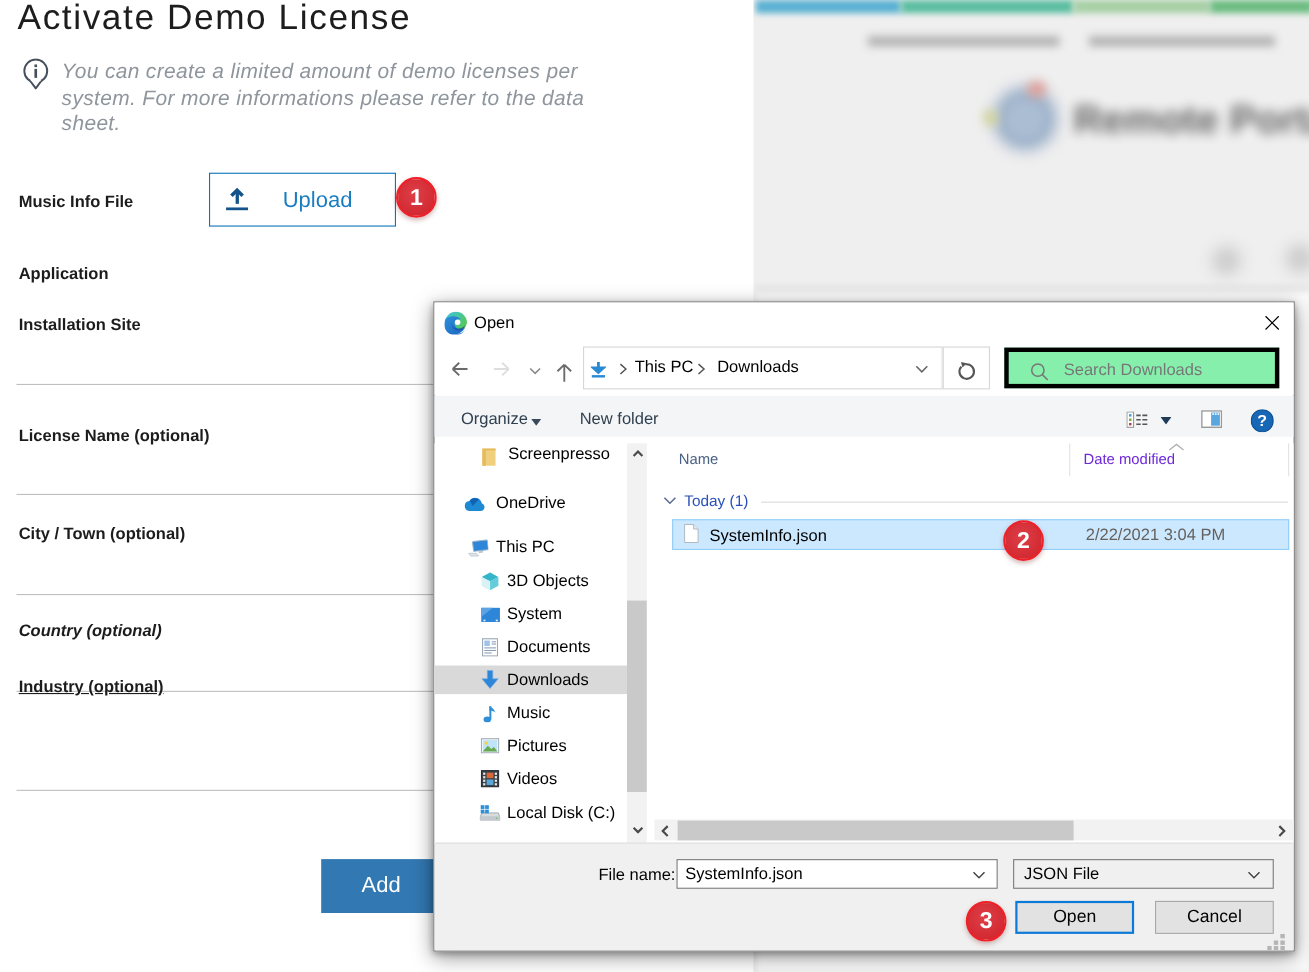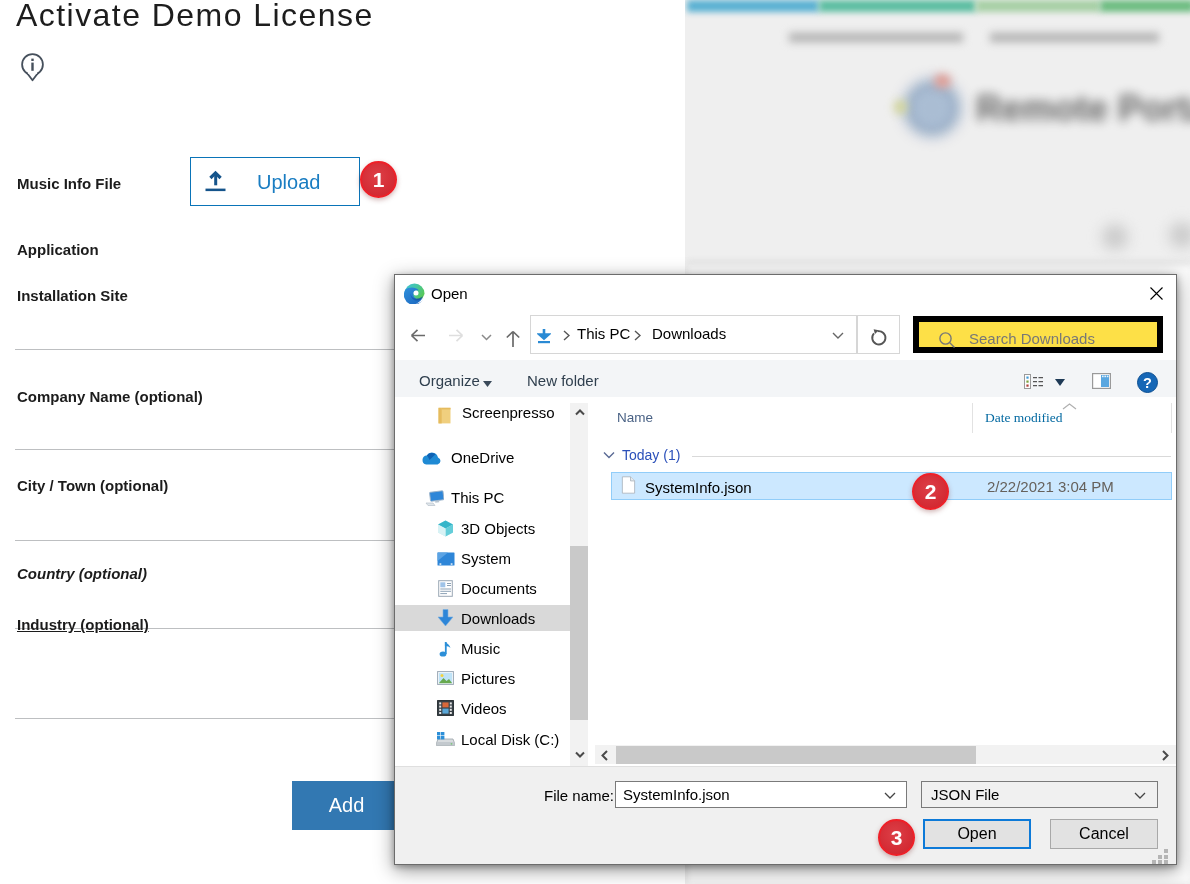--- a/index.html
+++ b/index.html
@@ -63,36 +63,37 @@
 
   <div id="form" class="abs">
     <div id="h1" class="abs">Activate Demo License</div>
     <svg class="abs note-icon" width="24" height="30" viewBox="0 0 24 30">
       <circle cx="11.5" cy="11.5" r="10.4" fill="none" stroke="#46505c" stroke-width="1.8"></circle>
       <path d="M6.2 20.2 L11.5 27.3 L16.8 20.2" fill="#fff" stroke="#46505c" stroke-width="1.8" stroke-linejoin="round"></path>
       <rect x="7" y="18.2" width="9" height="2.6" fill="#fff"></rect>
       <rect x="10.3" y="9.6" width="2.4" height="8.2" fill="#46505c"></rect>
       <rect x="10.3" y="5.6" width="2.4" height="2.4" fill="#46505c"></rect>
     </svg>
+    <div class="note-text abs">You can create a limited amount of demo licenses per<br>system. For more informations please refer to the data<br>sheet.</div>
 
     <div class="flabel abs" style="left:17px;top:175px;">Music Info File</div>
     <div id="upl" class="abs">
       <svg style="position:absolute;left:14px;top:12px;" width="21" height="22" viewBox="0 0 21 22">
         <rect x="9.2" y="5" width="3" height="10.3" fill="#15548b"></rect>
         <path d="M5.4 8 L10.5 2.9 L15.6 8" fill="none" stroke="#15548b" stroke-width="3.2" stroke-linejoin="miter"></path>
         <rect x="0.5" y="18.6" width="20" height="2.5" fill="#15548b"></rect>
       </svg>
       <div class="txt">Upload</div>
     </div>
     <div id="badge1" class="badge abs">1</div>
 
     <div class="flabel abs" style="left:17px;top:241px;">Application</div>
     <div class="flabel abs" style="left:17px;top:287px;">Installation Site</div>
     <div class="fline abs" style="top:349px;"></div>
-    <div class="flabel abs" style="left:17px;top:388px;">Company Name (optional)</div>
+    <div class="flabel abs" style="left:17px;top:388px;">License Name (optional)</div>
     <div class="fline abs" style="top:449px;"></div>
     <div class="flabel abs" style="left:17px;top:477px;">City / Town (optional)</div>
     <div class="fline abs" style="top:540px;"></div>
     <div class="flabel abs" style="left:17px;top:565px;font-style:italic;">Country (optional)</div>
     <div class="fline abs" style="top:628px;"></div>
     <div class="flabel abs" style="left:17px;top:616px;text-decoration:underline;">Industry (optional)</div>
     <div class="fline abs" style="top:718px;"></div>
     <div id="addbtn" class="abs">Add</div>
   </div>
 
@@ -163,21 +164,21 @@
         </svg>
       </div>
 
       <div class="din" style="left:462px;top:2px;width:43px;height:39px;border:1px solid #d6d6d6;border-left:1px solid #d6d6d6;background:#fff;">
         <svg class="din" style="left:11px;top:12px;" width="20" height="20" viewBox="0 0 20 20">
           <path d="M8.6 3.3 A6.6 6.6 0 1 1 5.0 5.3" stroke="#555" stroke-width="1.9" fill="none"></path>
           <path d="M4.6 1.2 L9.8 2.2 L6.0 6.1 Z" fill="#555"></path>
         </svg>
       </div>
 
-      <div class="din" style="left:518px;top:3px;width:250px;height:37px;border:6px solid #000000;background:#fde047;">
+      <div class="din" style="left:518px;top:3px;width:250px;height:37px;border:4px solid #000000;background:#86efac;">
         <svg class="din" style="left:19px;top:9px;" width="18" height="18" viewBox="0 0 18 18">
           <circle cx="7.5" cy="7.5" r="5.6" stroke="#777" stroke-width="1.4" fill="none"></circle>
           <path d="M11.8 11.8 L16.5 16.5" stroke="#777" stroke-width="1.4"></path>
         </svg>
         <div class="din" style="left:50px;top:8px;color:#777;">Search Downloads</div>
       </div>
     </div>
 
     <div class="din" id="cmdbar" style="left:0;top:85px;width:781px;height:37px;background:#f3f5f7;">
       <div class="din" style="left:24px;top:12px;color:#30404f;">Organize</div>
@@ -318,21 +319,21 @@
       <svg class="din" style="left:5px;top:348px;" width="10" height="7" viewBox="0 0 10 7">
         <path d="M1 1.5 L5 5.5 L9 1.5" stroke="#4a4a4a" stroke-width="2" fill="none"></path>
       </svg>
     </div>
 
     <div class="din" id="list" style="left:193px;top:128px;width:588px;height:364px;background:#fff;">
       <div class="din" style="left:29px;top:7px;color:#4a6285;font-size:13.5px;">Name</div>
       <svg class="din" style="left:474px;top:0px;" width="15" height="7" viewBox="0 0 15 7">
         <path d="M1 6 L7.5 1 L14 6" stroke="#b0b0b0" stroke-width="1.2" fill="none"></path>
       </svg>
-      <div class="din" style="left:397px;top:7px;color:#0369a1;font-size:13.5px;font-family:Liberation Serif, serif;">Date modified</div>
+      <div class="din" style="left:397px;top:7px;color:#6d28d9;font-size:13.5px;">Date modified</div>
       <div class="din" style="left:384px;top:0;width:1px;height:30px;background:#e2e2e2;"></div>
       <div class="din" style="left:583px;top:0;width:1px;height:30px;background:#e2e2e2;"></div>
 
       <svg class="din" style="left:15px;top:48px;" width="12" height="8" viewBox="0 0 12 8">
         <path d="M1 1.5 L6 6.5 L11 1.5" stroke="#5a6a95" stroke-width="1.4" fill="none"></path>
       </svg>
       <div class="din" style="left:34px;top:44px;color:#2b50ba;font-size:14px;">Today (1)</div>
       <div class="din" style="left:104px;top:53px;width:479px;height:1px;background:#d9d9d9;"></div>
 
       <div class="din" style="left:23px;top:69px;width:561px;height:28px;background:#cce8ff;border:1px solid #91cdf9;"></div>

